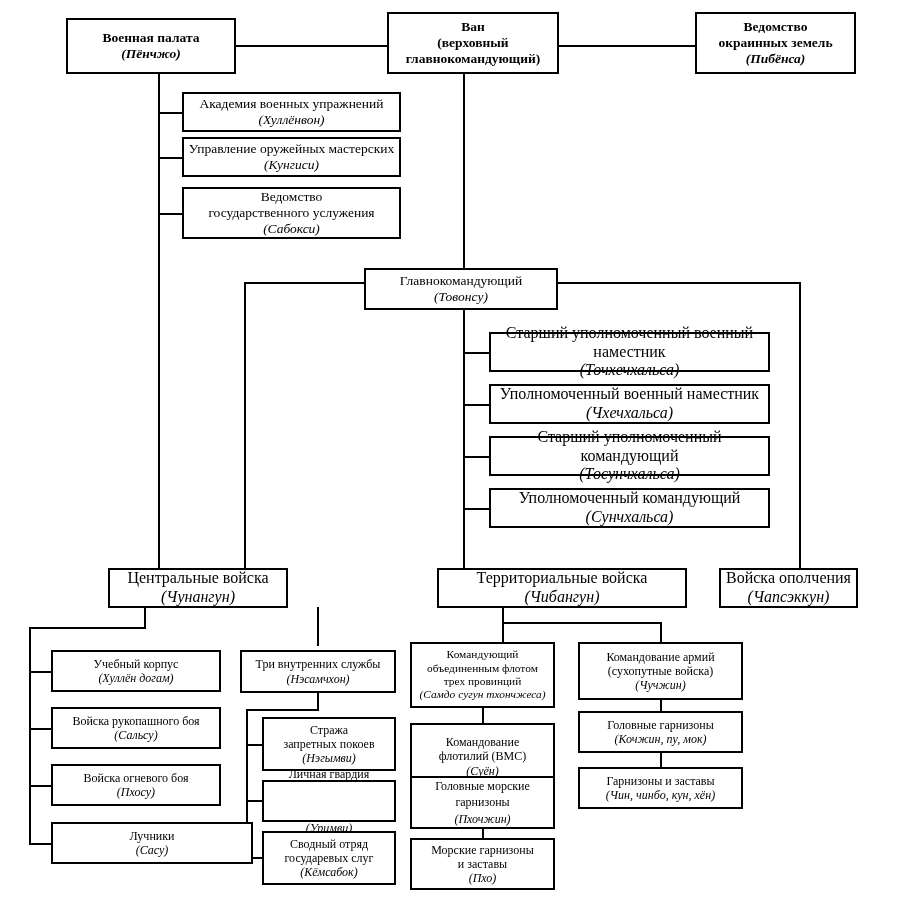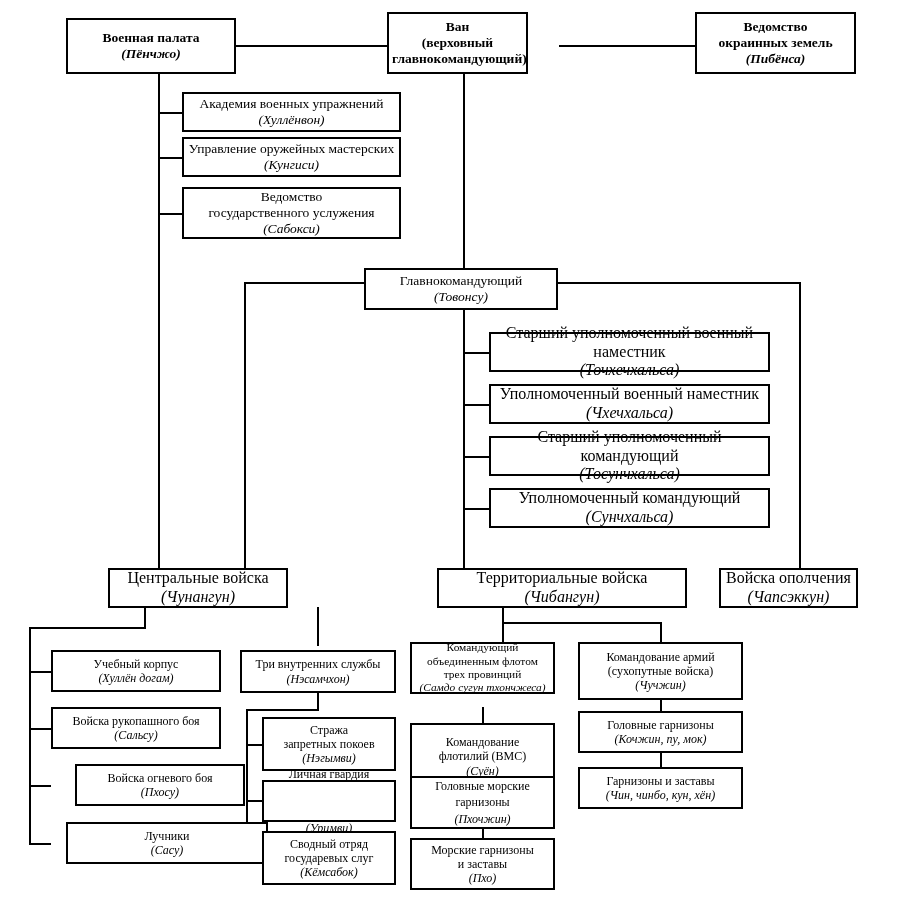--- a/index.html
+++ b/index.html
@@ -93,21 +93,21 @@
   <div class="ln-v" style="left:482px;top:824px;width:2px;height:15px;"></div>
 
   <div class="ln-v" style="left:660px;top:700px;width:2px;height:11px;"></div>
   <div class="ln-v" style="left:660px;top:753px;width:2px;height:14px;"></div>
 
   <div class="node bold s13" style="left:66px;top:18px;width:170px;height:56px;">
     <span class="ln ru">Военная палата</span>
     <span class="ln kr">(Пёнчжо)</span>
   </div>
 
-  <div class="node bold s13" style="left:387px;top:12px;width:141px;height:62px;">
+  <div class="node bold s13" style="left:387px;top:12px;width:172px;height:62px;">
     <span class="ln ru">Ван</span>
     <span class="ln ru">(верховный</span>
     <span class="ln ru">главнокомандующий)</span>
   </div>
 
   <div class="node bold s13" style="left:695px;top:12px;width:161px;height:62px;">
     <span class="ln ru">Ведомство</span>
     <span class="ln ru">окраинных земель</span>
     <span class="ln kr">(Пибёнса)</span>
   </div>
@@ -171,26 +171,26 @@
   <div class="node s115" style="left:51px;top:650px;width:170px;height:42px;">
     <span class="ln ru">Учебный корпус</span>
     <span class="ln kr">(Хуллён догам)</span>
   </div>
 
   <div class="node s115" style="left:51px;top:707px;width:170px;height:42px;">
     <span class="ln ru">Войска рукопашного боя</span>
     <span class="ln kr">(Сальсу)</span>
   </div>
 
-  <div class="node s115" style="left:51px;top:764px;width:170px;height:42px;margin-left:24px;">
+  <div class="node s115" style="left:51px;top:764px;width:170px;height:42px;">
     <span class="ln ru">Войска огневого боя</span>
     <span class="ln kr">(Пхосу)</span>
   </div>
 
-  <div class="node s115" style="left:66px;top:822px;width:202px;height:42px;">
+  <div class="node s115" style="left:51px;top:822px;width:202px;height:42px;">
     <span class="ln ru">Лучники</span>
     <span class="ln kr">(Сасу)</span>
   </div>
 
   <div class="node s115" style="left:240px;top:650px;width:156px;height:43px;">
     <span class="ln ru">Три внутренних службы</span>
     <span class="ln kr">(Нэсамчхон)</span>
   </div>
 
   <div class="node s115" style="left:262px;top:717px;width:134px;height:54px;">
@@ -203,21 +203,21 @@
     <span class="ln ru">Личная гвардия</span>
     <span class="ln kr">(Уримви)</span>
   </div>
 
   <div class="node s115" style="left:262px;top:831px;width:134px;height:54px;">
     <span class="ln ru">Сводный отряд</span>
     <span class="ln ru">государевых слуг</span>
     <span class="ln kr">(Кёмсабок)</span>
   </div>
 
-  <div class="node s11" style="left:410px;top:642px;width:145px;height:52px;">
+  <div class="node s11" style="left:410px;top:642px;width:145px;height:66px;">
     <span class="ln ru">Командующий</span>
     <span class="ln ru">объединенным флотом</span>
     <span class="ln ru">трех провинций</span>
     <span class="ln kr">(Самдо сугун тхончжеса)</span>
   </div>
 
   <div class="node s115" style="left:410px;top:723px;width:145px;height:67px;align-items:center;">
     <span class="ln ru">Командование</span>
     <span class="ln ru">флотилий (ВМС)</span>
     <span class="ln kr">(Суён)</span>

